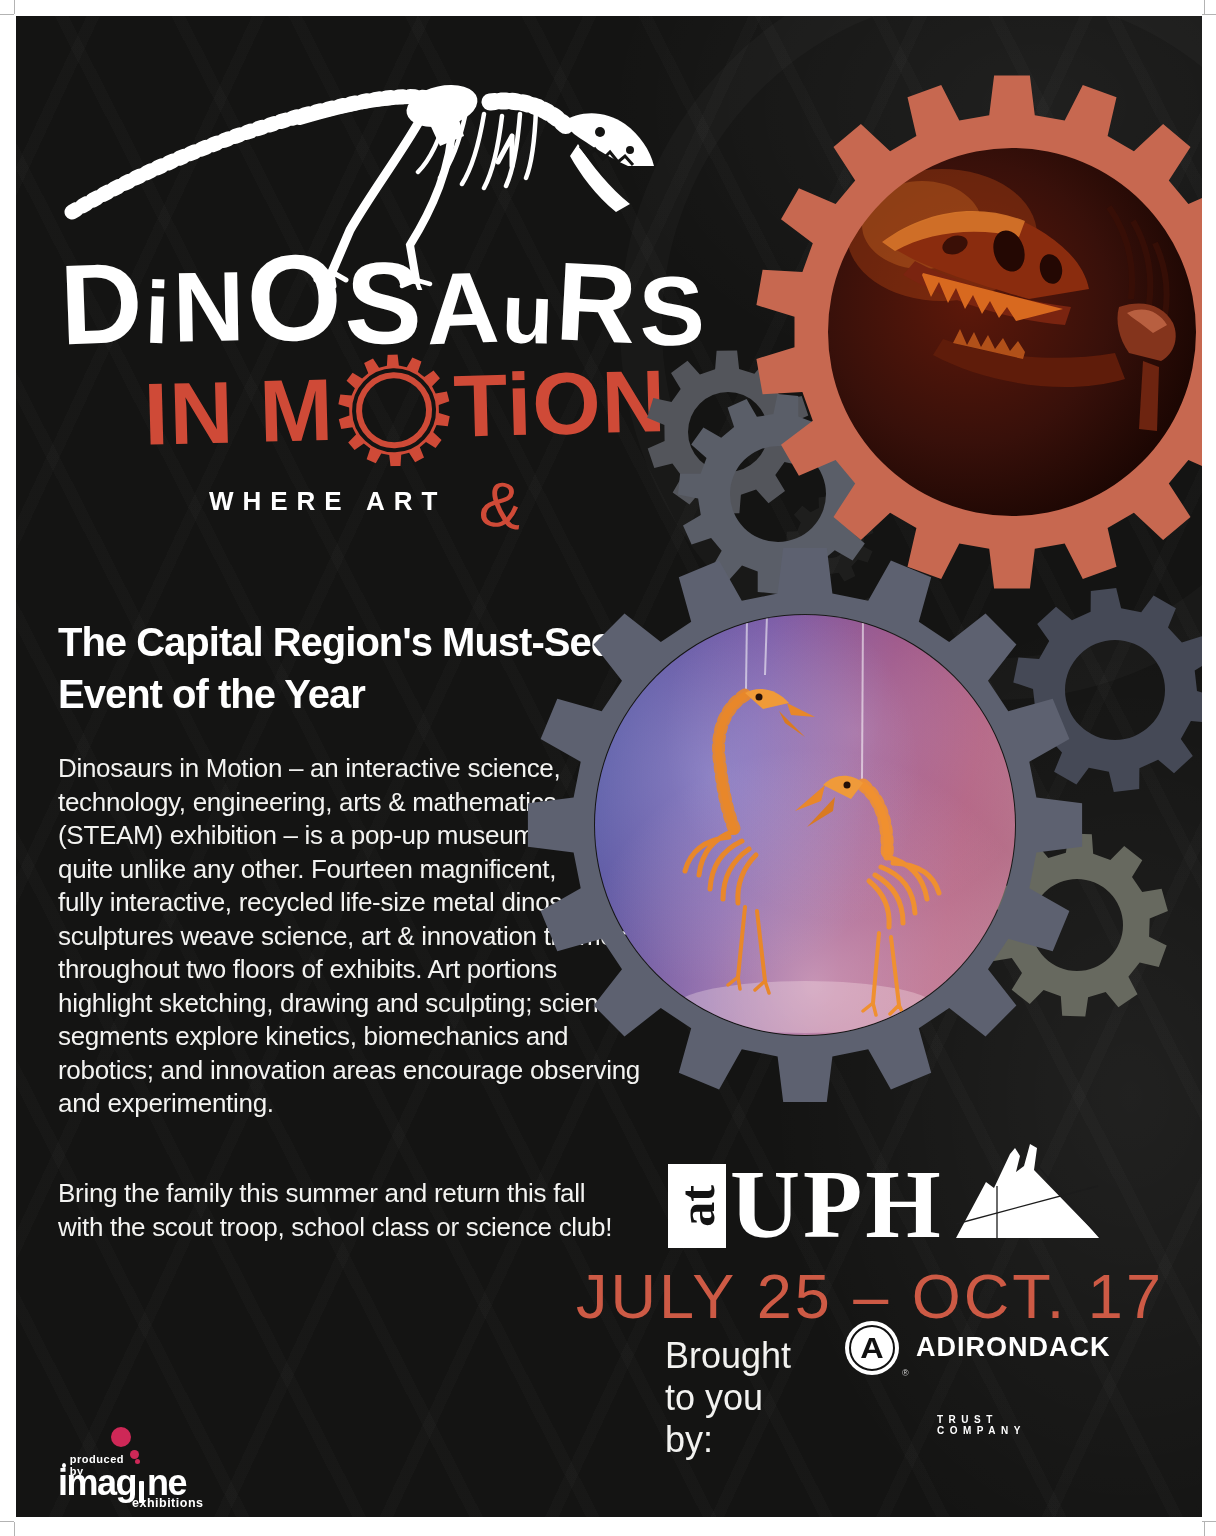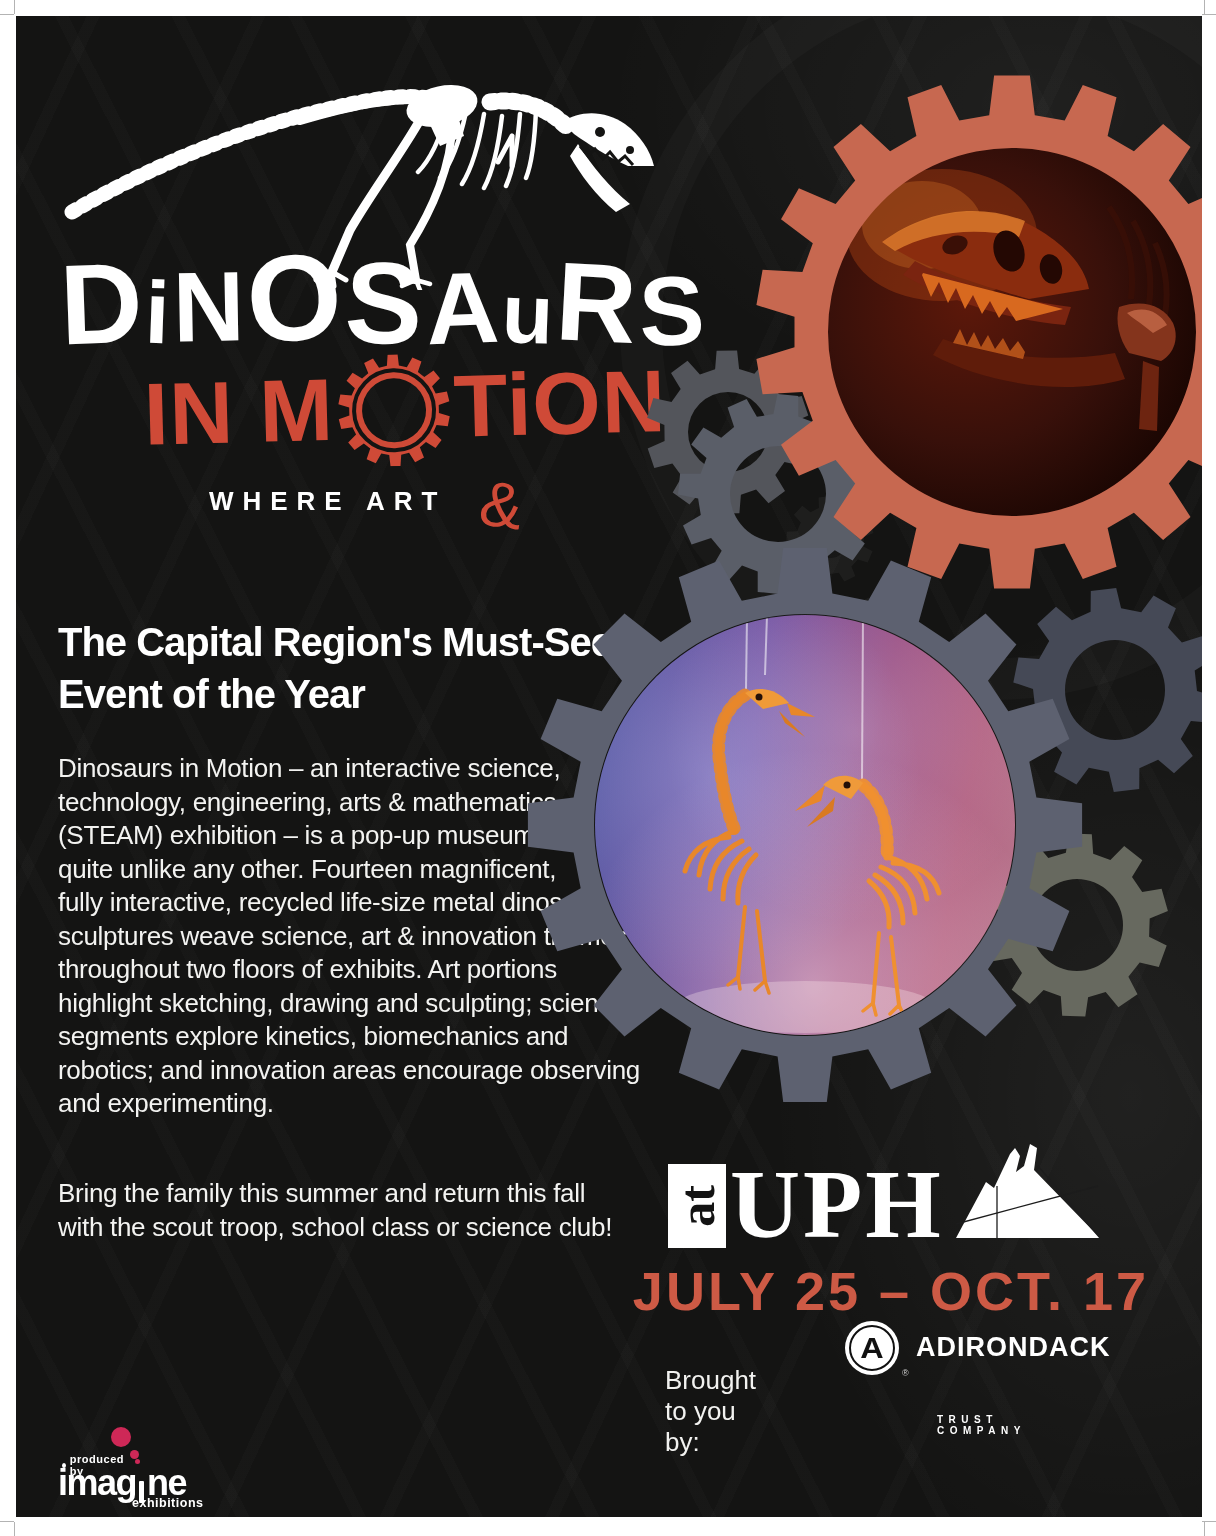--- a/index.html
+++ b/index.html
@@ -73,25 +73,25 @@
   
   .atuph{position:absolute;left:0;top:0;z-index:7;}
   .at-box{position:absolute;left:652px;top:1148px;width:58px;height:84px;background:#ffffff;
     display:flex;align-items:center;justify-content:center;}
   .at-box span{font-family:"Liberation Serif","DejaVu Serif",serif;font-weight:bold;font-size:50px;color:#131313;
     transform:rotate(-90deg);line-height:1;}
   .uph{position:absolute;left:714px;top:1140px;font-family:"Liberation Serif","DejaVu Serif",serif;
     font-weight:bold;font-size:97px;line-height:1;color:#ffffff;letter-spacing:3px;}
   .mountain{position:absolute;left:938px;top:1126px;}
 
-  .dates{position:absolute;left:560px;top:1244px;width:630px;text-align:center;z-index:7;
-    color:#cd5a45;font-weight:bold;font-size:54px;letter-spacing:3px;}
+  .dates{position:absolute;left:560px;top:1244px;width:630px;z-index:7;
+    color:#cd5a45;font-weight:normal;font-size:63px;letter-spacing:3px;}
 
   .sponsor-row{position:absolute;left:0;top:0;z-index:7;}
-  .brought{position:absolute;left:649px;top:1319px;color:#f2f2f0;font-size:26px;margin-top:30px;}
+  .brought{position:absolute;left:649px;top:1319px;color:#f2f2f0;font-size:36px;}
   .a-mark{position:absolute;left:829px;top:1305px;width:54px;height:54px;border-radius:50%;background:#ffffff;
     display:flex;align-items:center;justify-content:center;}
   .a-mark .ring{position:absolute;left:4px;top:4px;right:4px;bottom:4px;border:2.5px solid #101010;border-radius:50%;}
   .a-mark .glyph{position:relative;font-weight:bold;font-size:30px;color:#101010;transform:scaleX(1.08);}
   .a-reg{position:absolute;left:886px;top:1352px;color:#cfcfcf;font-size:9px;}
   .sponsor-name{position:absolute;left:900px;top:1316px;color:#ffffff;font-weight:bold;font-size:27px;letter-spacing:1px;}
   .sponsor-sub{position:absolute;left:903px;top:1398px;color:#ffffff;font-weight:bold;font-size:10px;letter-spacing:5.5px;margin-left:18px;}
 
   
   .imagine{position:absolute;left:0;top:0;z-index:7;}

